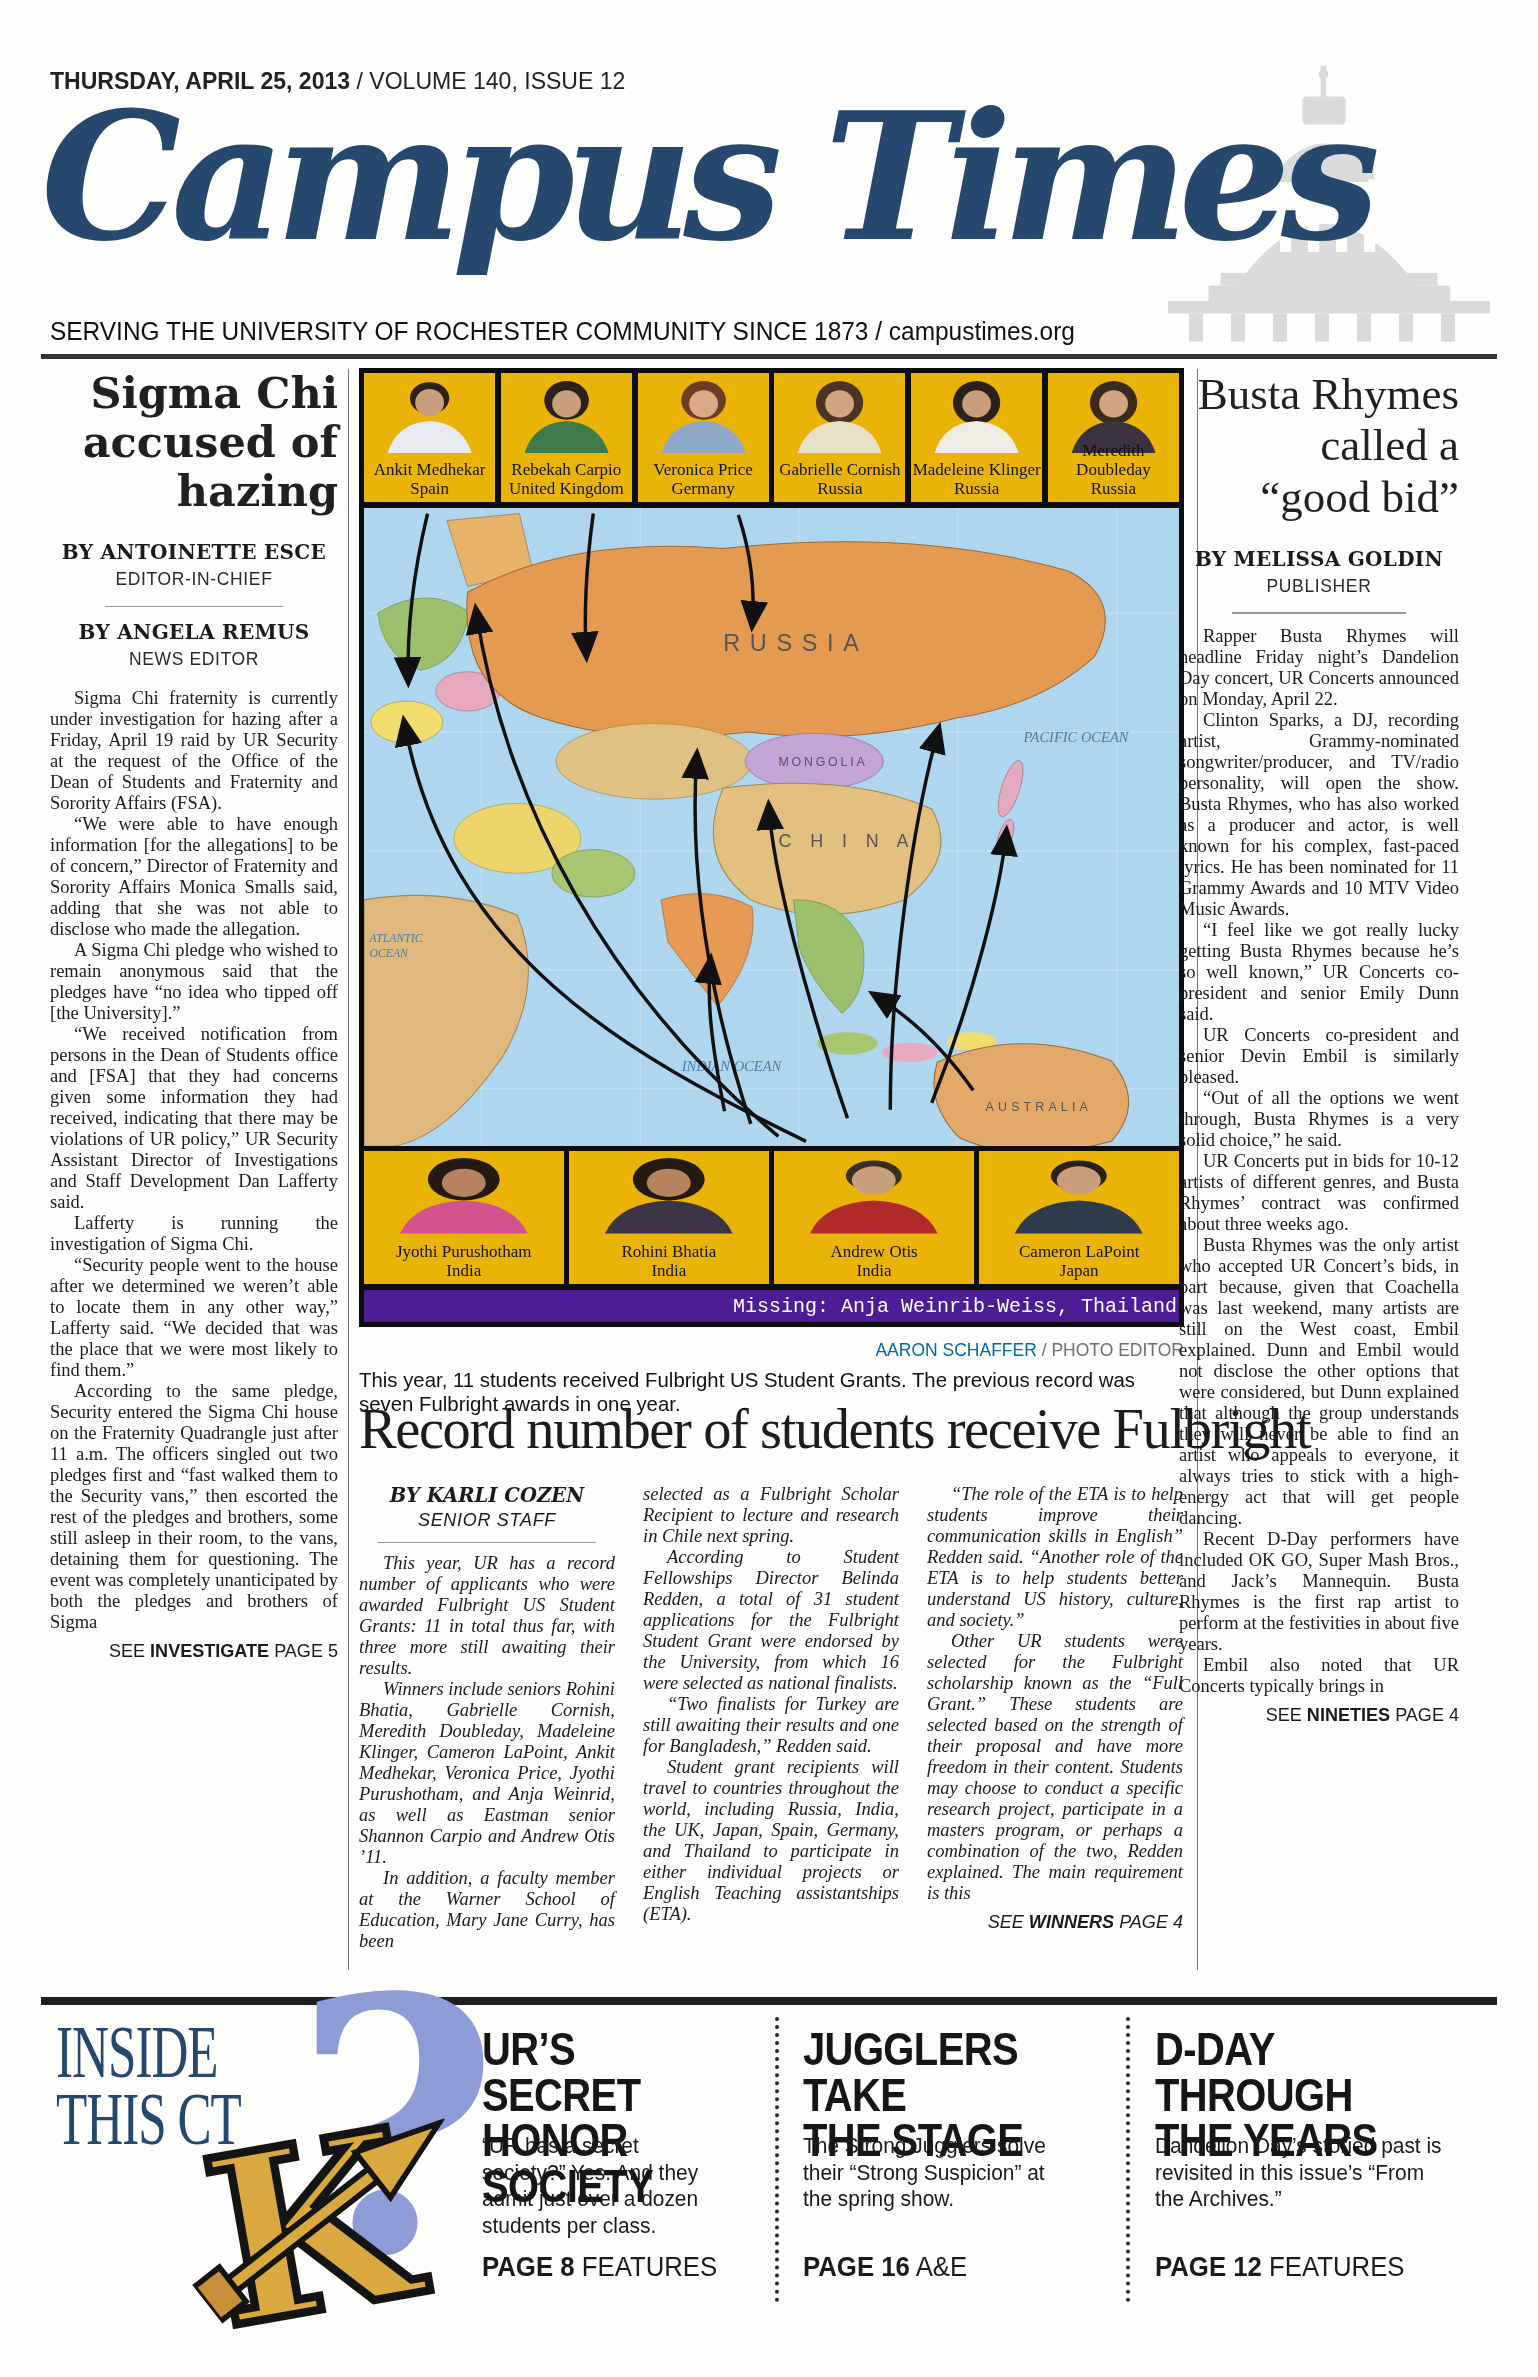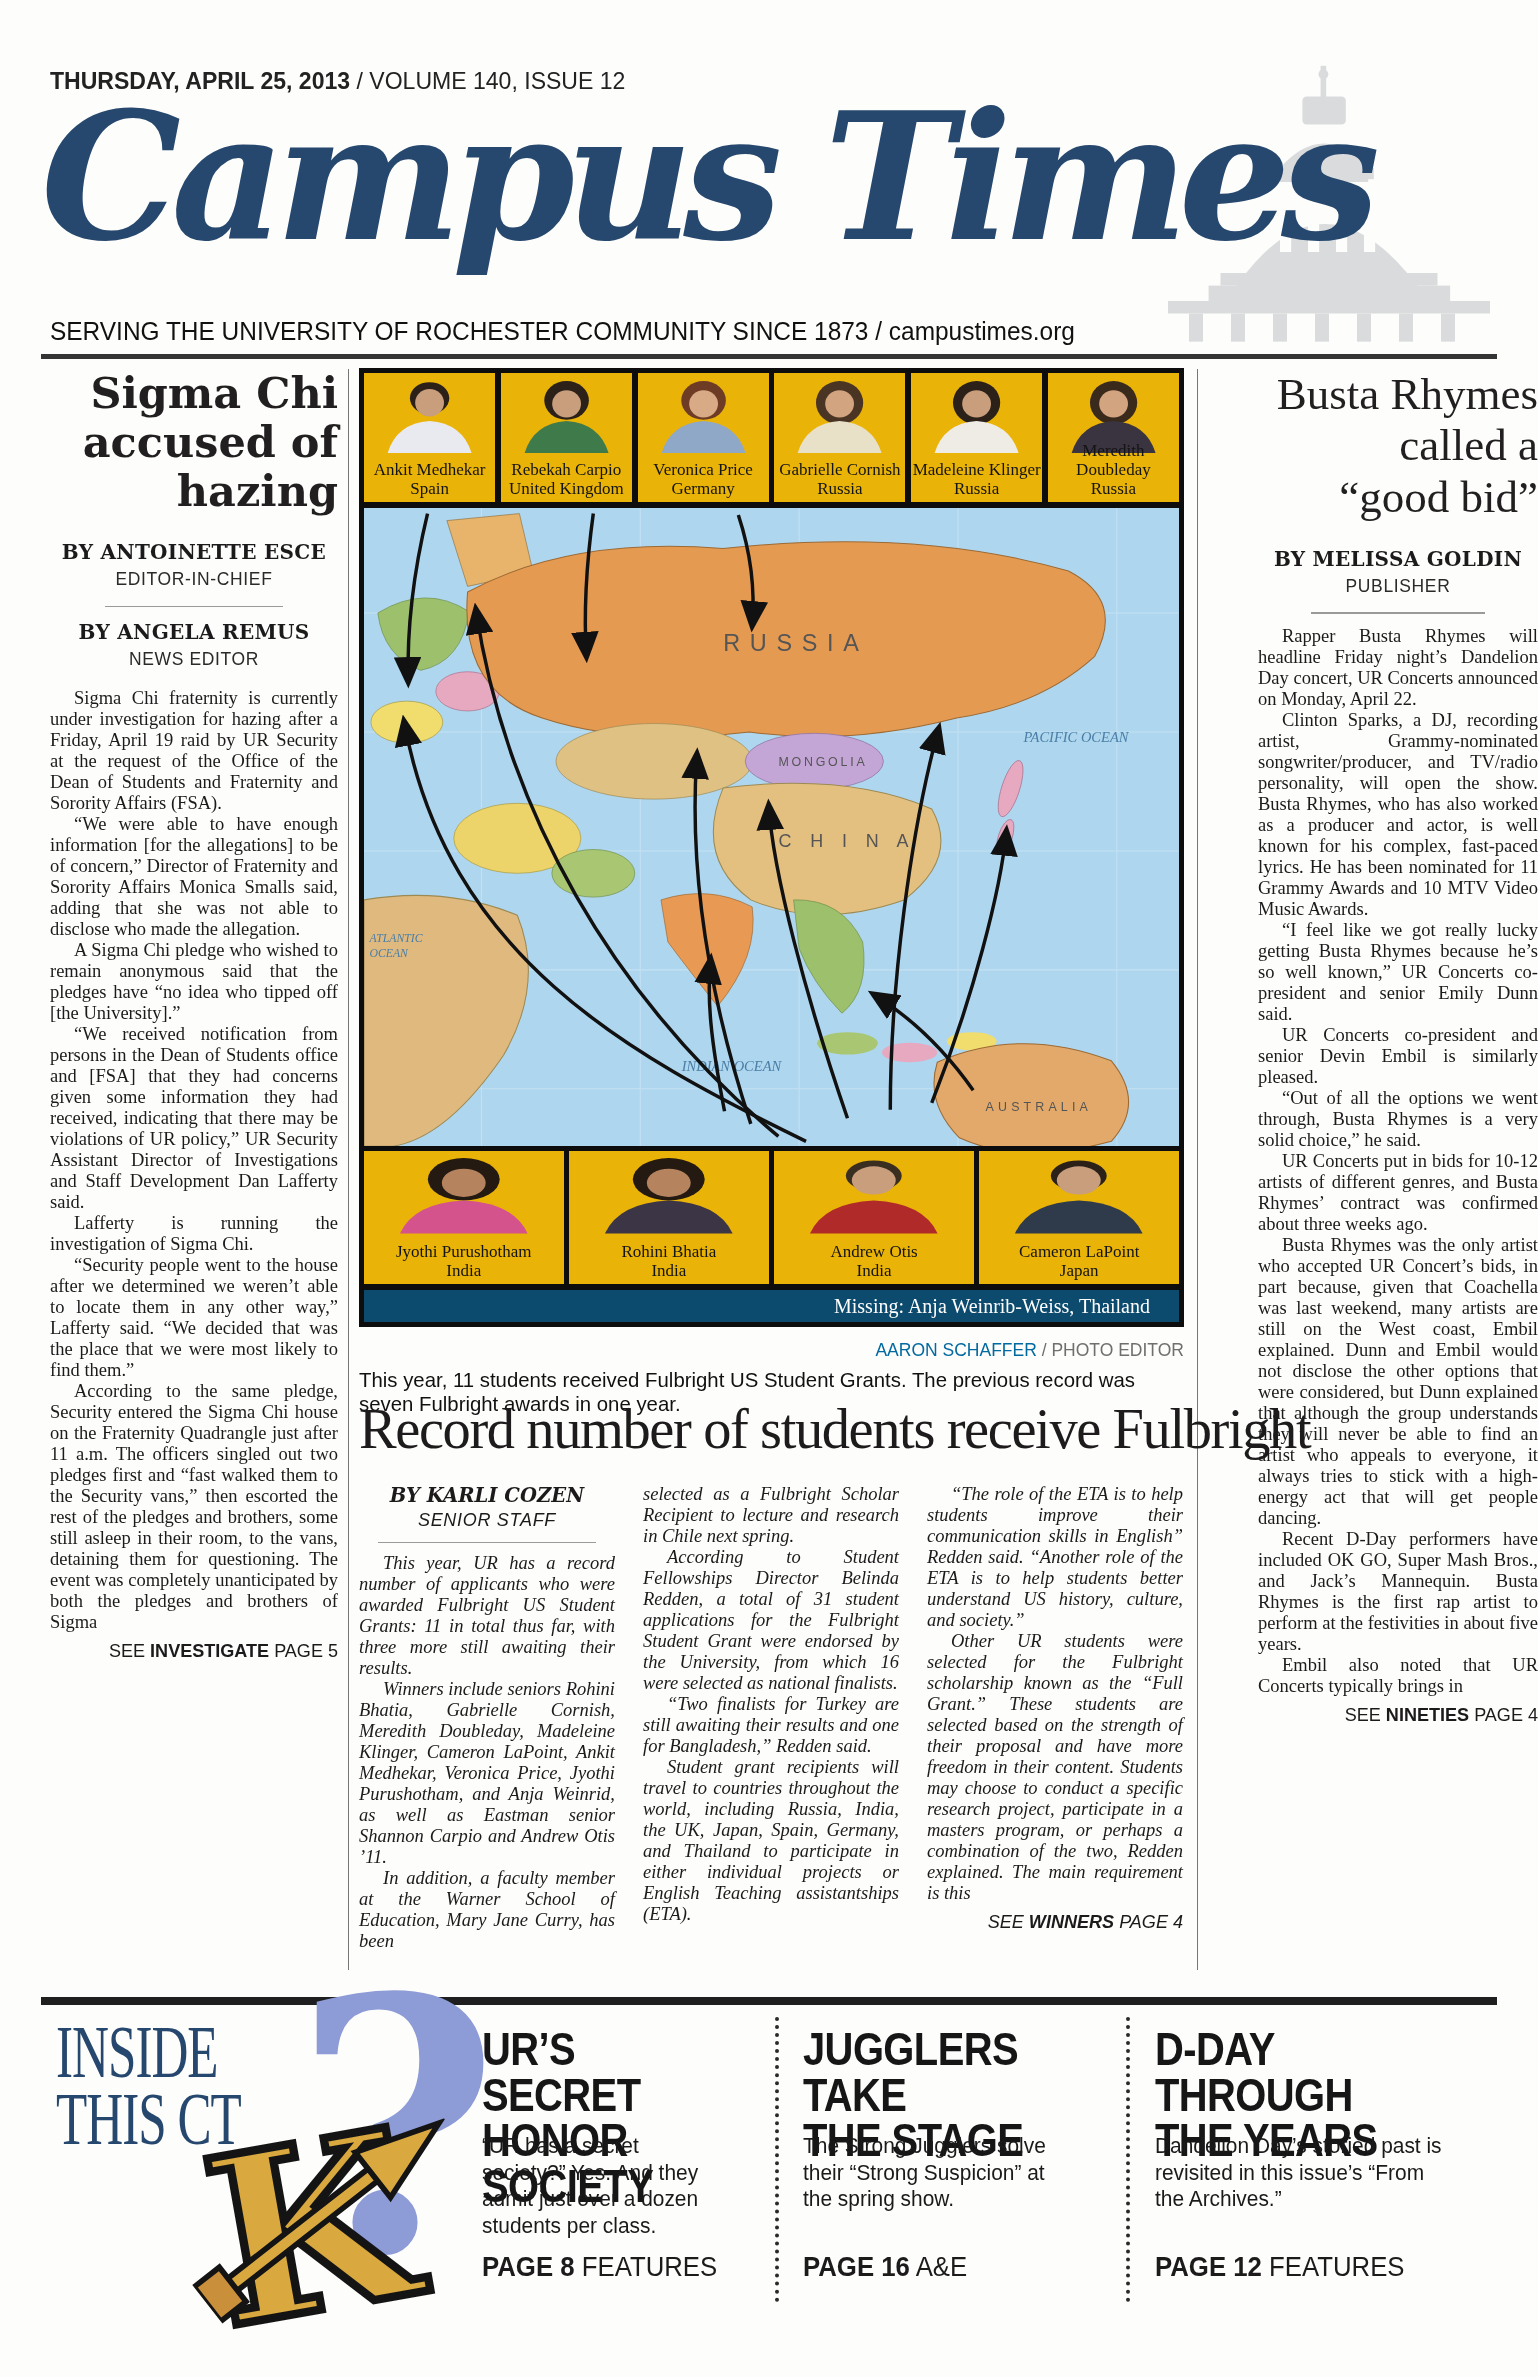--- a/index.html
+++ b/index.html
@@ -43,23 +43,23 @@
            border:5.6px solid #0d0d0d;}
   .prow{display:grid;gap:5.6px;}
   .prow.top{grid-template-columns:repeat(6,1fr);height:129px;}
   .prow.bot{grid-template-columns:repeat(4,1fr);height:133px;}
   .pcell{position:relative;background:#eab308;overflow:hidden;}
   .pcell svg.avatar{position:absolute;inset:0;width:100%;height:62%;}
   .pnames{position:absolute;left:0;right:0;bottom:4.2px;text-align:center;
           font-family:"Liberation Serif",serif;font-size:17px;line-height:19px;color:#141414;}
   .mapwrap{flex:1;position:relative;background:#aed6ee;}
   .mapwrap svg{position:absolute;inset:0;width:100%;height:100%;}
-  .missingbar{height:32px;background:#0c4a6e;color:#fff;font-family:Liberation Serif, serif;
+  .missingbar{height:32px;background:#4c1d95;color:#fff;font-family:Liberation Mono, monospace;
               font-size:20px;display:flex;align-items:center;justify-content:flex-end;
-              padding-right:29px;}
+              padding-right:2px;}
 
   .credit{position:absolute;left:359px;top:1340px;width:825px;text-align:right;
           font-family:"Liberation Sans",sans-serif;font-size:17.5px;color:#6f6f6f;}
   .credit b{color:#0369a1;font-weight:normal;margin-top:23px;}
   .caption{position:absolute;left:359px;top:1368px;width:825px;
            font-family:"Liberation Sans",sans-serif;font-size:21px;color:#111;
            transform:scaleX(.97);transform-origin:left;}
 
   
   .c-head{position:absolute;left:359px;top:1400px;width:825px;font-family:"Liberation Serif",serif;
@@ -367,21 +367,21 @@
       <p>“Two finalists for Turkey are still awaiting their results and one for Bangladesh,” Redden said.</p>
       <p>Student grant recipients will travel to countries throughout the world, including Russia, India, the UK, Japan, Spain, Germany, and Thailand to participate in either individual projects or English Teaching assistantships (ETA).</p>
     </div>
     <div class="c-col body">
       <p>“The role of the ETA is to help students improve their communication skills in English” Redden said. “Another role of the ETA is to help students better understand US history, culture, and society.”</p>
       <p>Other UR students were selected for the Fulbright scholarship known as the “Full Grant.” These students are selected based on the strength of their proposal and have more freedom in their content. Students may choose to conduct a specific research project, participate in a masters program, or perhaps a combination of the two, Redden explained. The main requirement is this</p>
       <div class="jump"><span>SEE </span><b>WINNERS</b><span> PAGE 4</span></div>
     </div>
   </div>
 
-  <div class="article" style="left:1258px;top:369px;width:280px;">
+  <div class="article" style="left:1179px;top:369px;width:280px;">
     <div class="a-head light">
       <div>Busta Rhymes</div>
       <div>called a</div>
       <div>“good bid”</div>
     </div>
     <div class="byline">BY MELISSA GOLDIN</div>
     <div class="role">PUBLISHER</div>
     <div class="b-div"></div>
     <div class="body">
       <p>Rapper Busta Rhymes will headline Friday night’s Dandelion Day concert, UR Concerts announced on Monday, April 22.</p>

